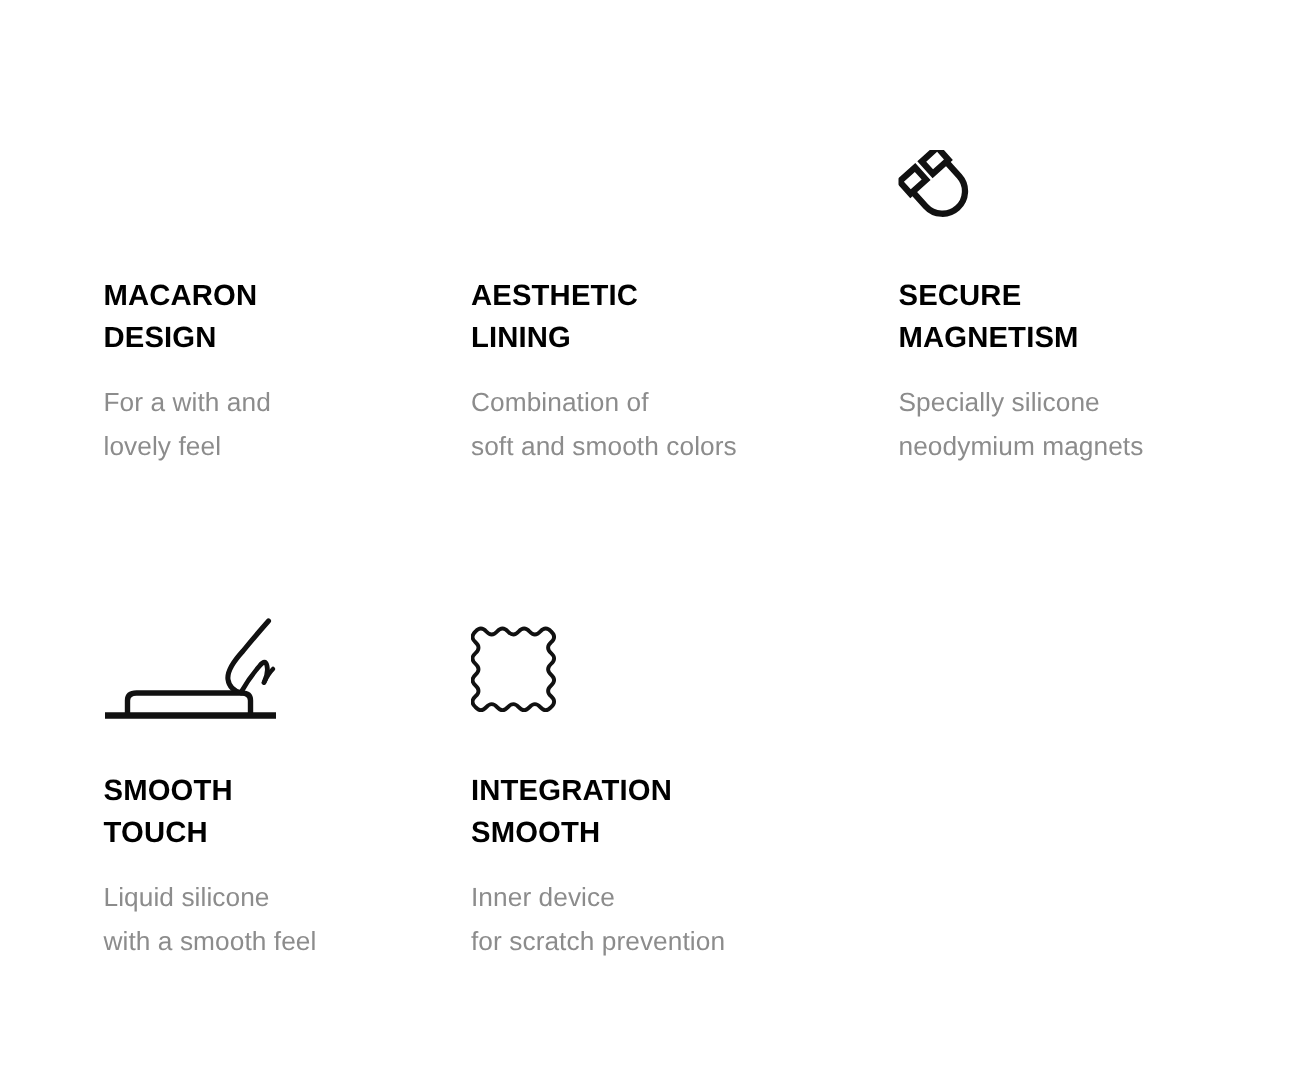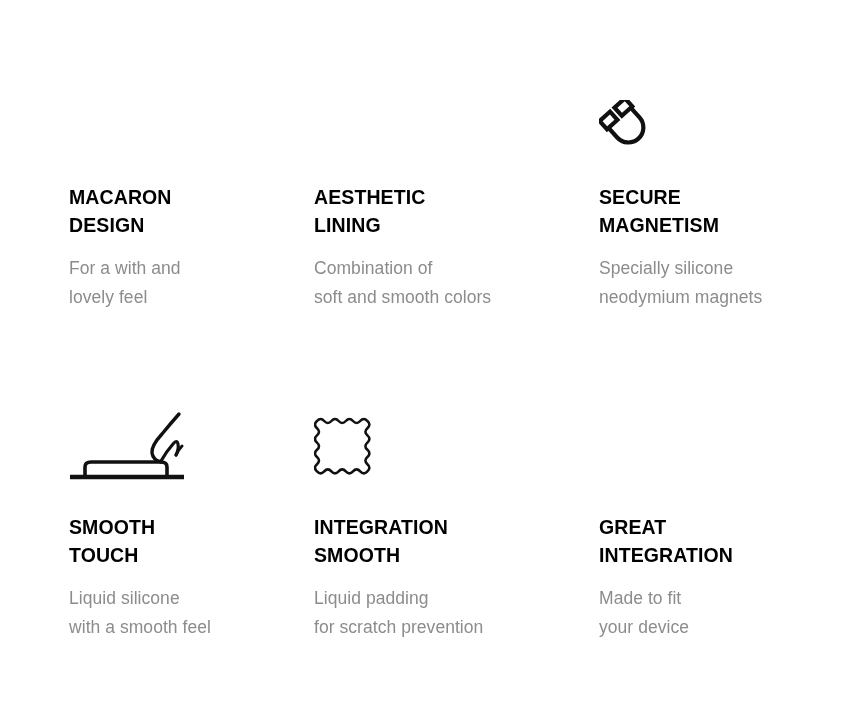--- a/index.html
+++ b/index.html
@@ -197,37 +197,22 @@
         </span>
       </div>
       <div class="heading-block">
         <h3 class="feature-heading">
           <span class="line-primary">INTEGRATION</span>
           <span class="line-secondary">SMOOTH</span>
         </h3>
       </div>
       <div class="desc-block">
         <p class="feature-desc">
-          <span class="desc-line">Liquid padding</span>
+          <span class="desc-line">Inner device</span>
           <span class="desc-line">for scratch prevention</span>
         </p>
       </div>
     </div>
 
-    <div class="feature-cell col-3">
-      <div class="icon-slot empty"></div>
-      <div class="heading-block">
-        <h3 class="feature-heading">
-          <span class="line-primary">GREAT</span>
-          <span class="line-secondary">INTEGRATION</span>
-        </h3>
-      </div>
-      <div class="desc-block">
-        <p class="feature-desc">
-          <span class="desc-line">Made to fit</span>
-          <span class="desc-line">your device</span>
-        </p>
-      </div>
-    </div>
 
   </div>
 
 </div>
 
 </body></html>

